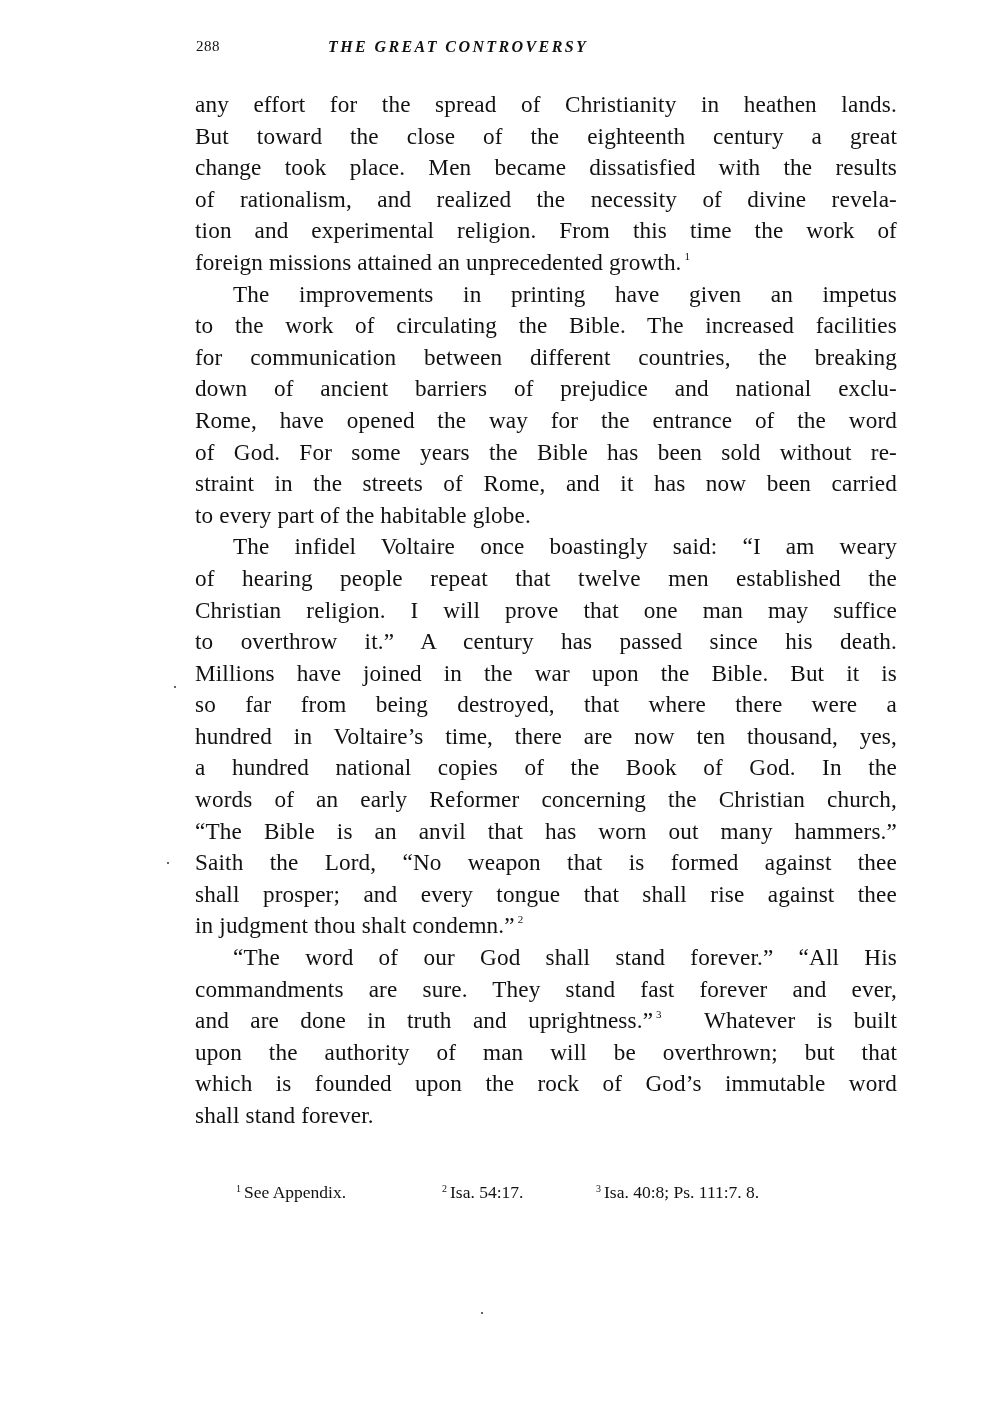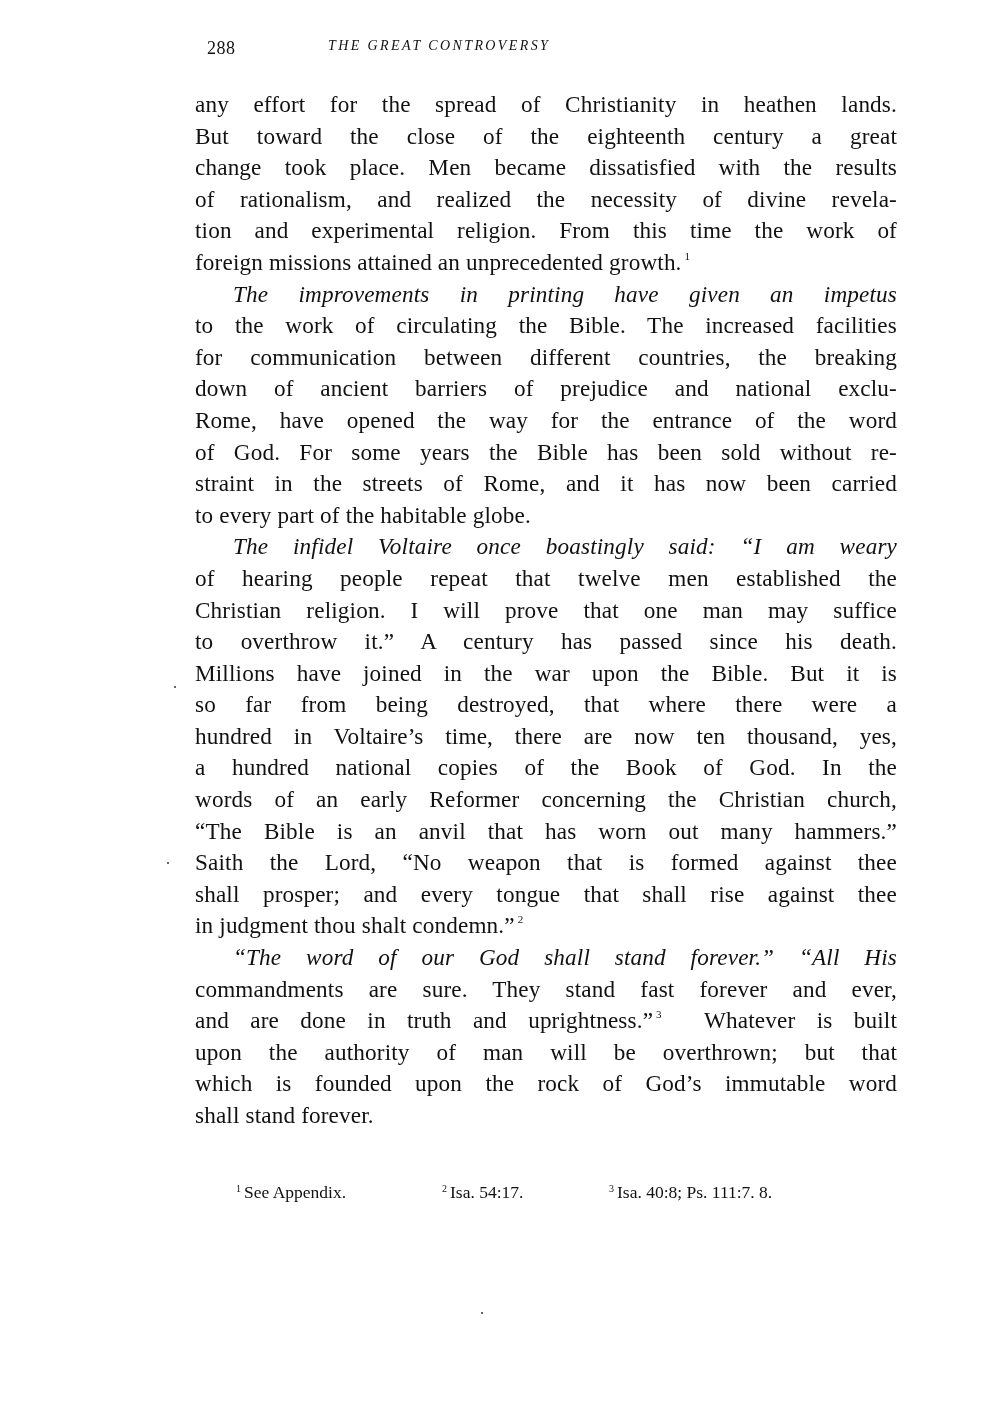--- a/index.html
+++ b/index.html
@@ -25,32 +25,33 @@
     .running-head {
       position: absolute;
       top: 38px;
       left: 196px;
       width: 700px;
       height: 30px;
       font-family: "Liberation Serif", "DejaVu Serif", serif;
     }
     .page-number {
       position: absolute;
-      left: 11px;
+      left: 0;
       top: 0;
-      font-size: 18px;
+      font-size: 15px;
       letter-spacing: 0.5px;
     }
     .running-title {
       position: absolute;
       left: 132px;
       top: 0;
-      font-size: 14px;
+      font-size: 16px;
       font-style: italic;
       letter-spacing: 2.4px;
+      font-weight: bold;
     }
     .body-text {
       position: absolute;
       left: 195px;
       top: 89px;
       width: 702px;
       font-family: "Liberation Serif", "DejaVu Serif", serif;
       font-size: 23.2px;
       line-height: 31.6px;
       letter-spacing: 0.15px;
@@ -61,21 +62,20 @@
       white-space: nowrap;
       text-align: justify;
       text-align-last: justify;
     }
     .line.last {
       text-align: center;
       text-align-last: left;
     }
     .line.indent {
       padding-left: 38px;
-      font-style: italic;
     }
     .fnref {
       font-size: 11px;
       vertical-align: 10px;
       line-height: 0;
       margin-left: 3px;
     }
     .footnotes {
       position: absolute;
       top: 1182px;
@@ -158,20 +158,20 @@
       <span class="line">upon the authority of man will be overthrown; but that</span>
       <span class="line">which is founded upon the rock of God’s immutable word</span>
       <span class="line last">shall stand forever.</span>
     </div>
 
   </div>
 
   <div class="footnotes">
     <span class="fn" style="left:0;text-align:right;"><sup>1</sup><span>See Appendix.</span></span>
     <span class="fn" style="left:206px;"><sup>2</sup><span>Isa. 54:17.</span></span>
-    <span class="fn" style="left:373px;"><sup>3</sup><span>Isa. 40:8; Ps. 111:7. 8.</span></span>
+    <span class="fn" style="left:360px;"><sup>3</sup><span>Isa. 40:8; Ps. 111:7. 8.</span></span>
   </div>
 
   <span class="speck" style="left:174px; top:686px;"></span>
   <span class="speck" style="left:167px; top:862px;"></span>
   <span class="speck" style="left:481px; top:1312px;"></span>
 
 </div>
 
 </body></html>

